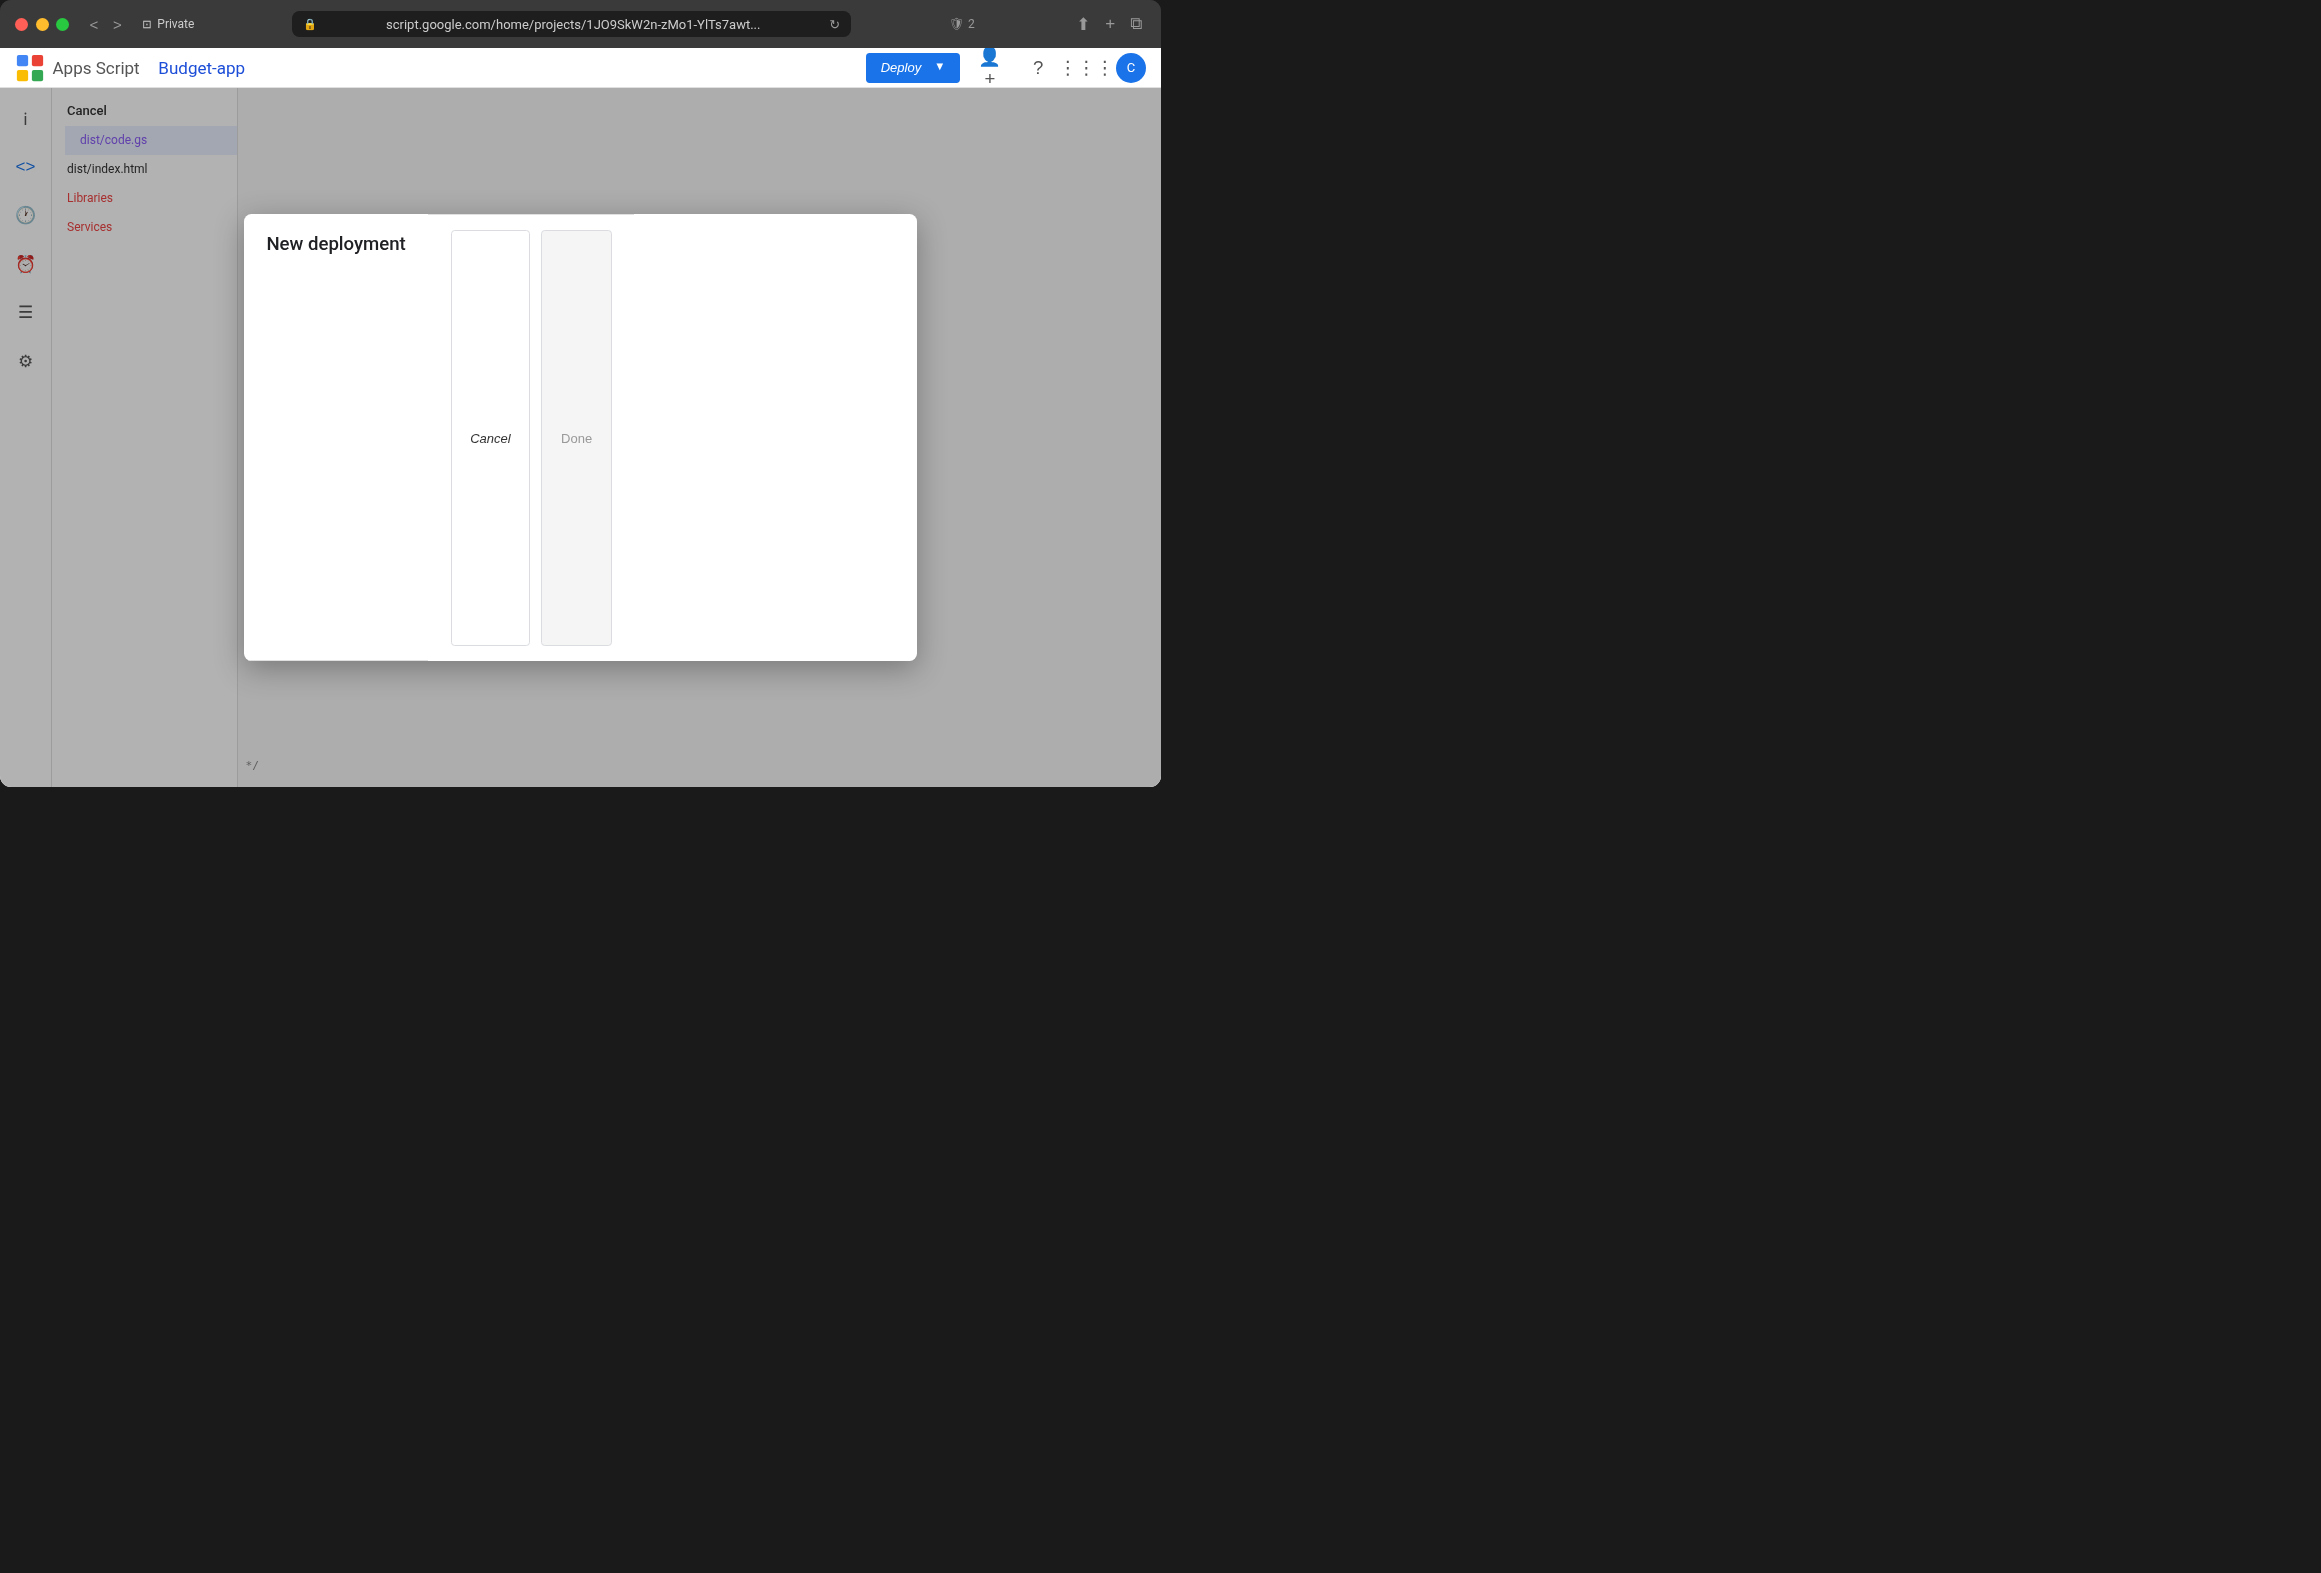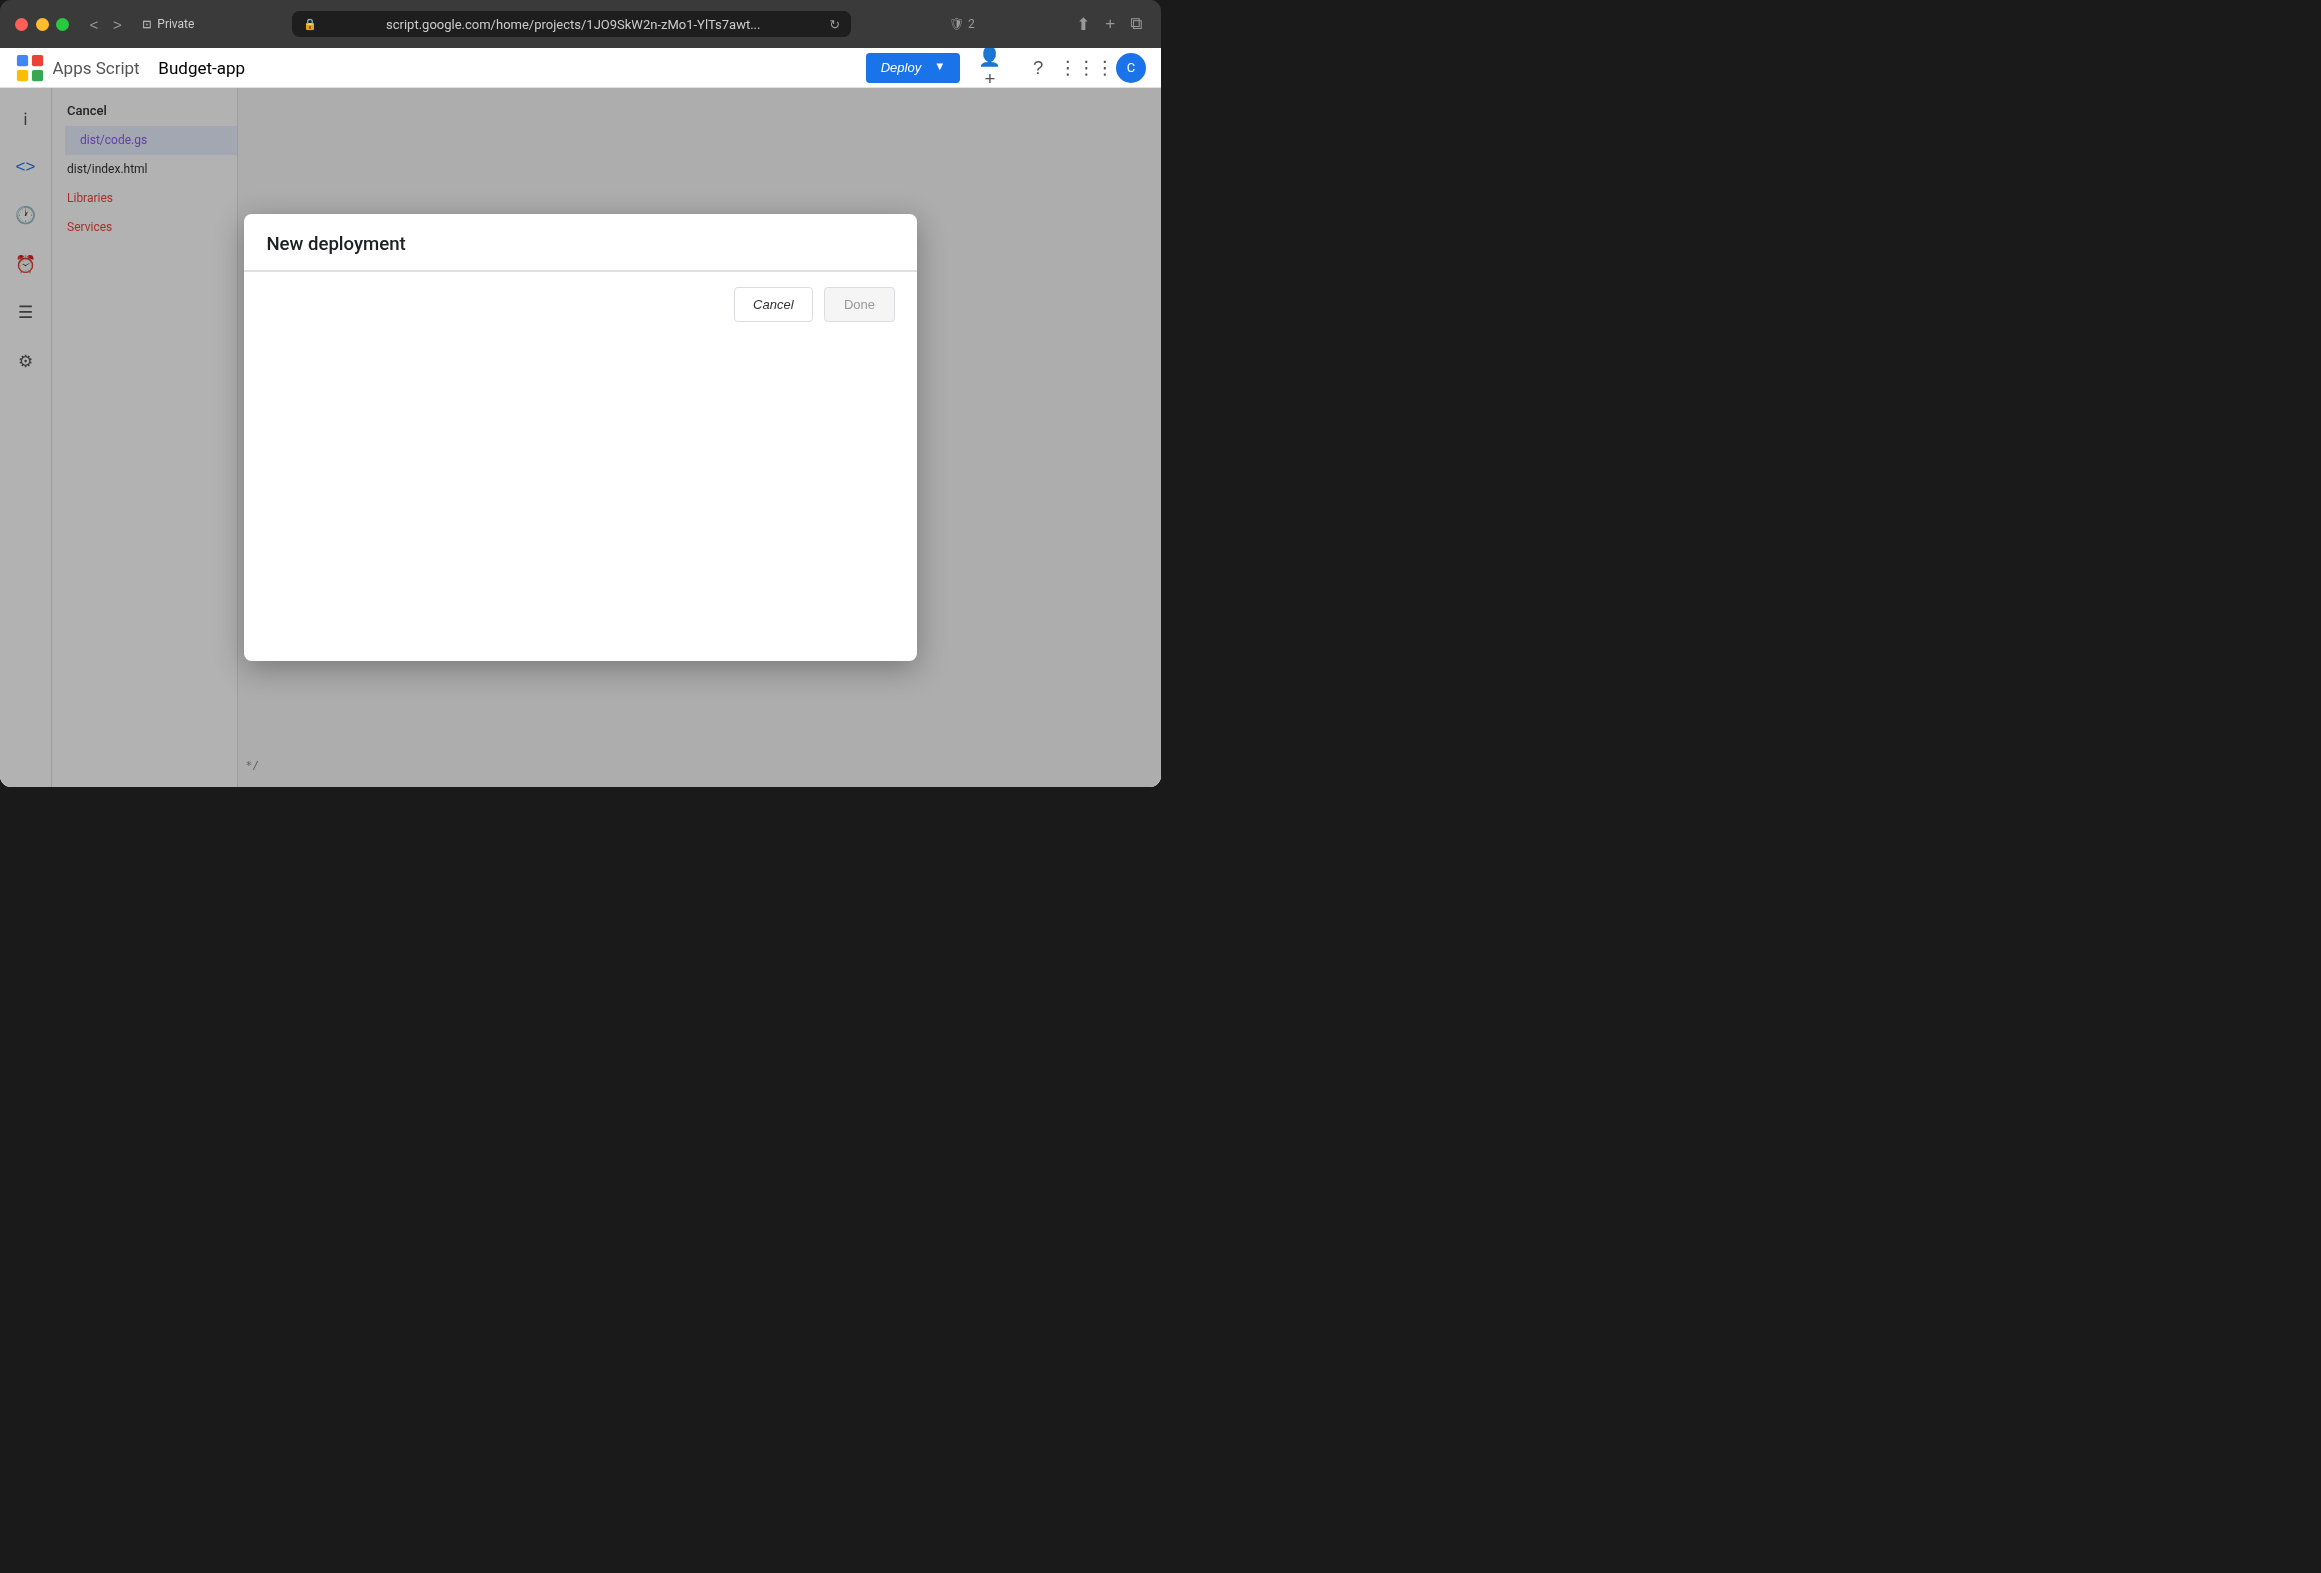--- a/index.html
+++ b/index.html
@@ -154,21 +154,21 @@
       height: 30px;
     }
 
     .app-name {
       color: #555;
       font-size: 17px;
       font-weight: 400;
     }
 
     .project-name {
-      color: #000000;
+      color: #1d4ed8;
       font-size: 17px;
       font-weight: 400;
       margin-left: 7.5px;
     }
 
     .header-spacer { flex: 1; }
 
     .deploy-btn {
       background: #1a73e8;
       color: white;
@@ -313,21 +313,21 @@
       z-index: 100;
     }
 
     
     .modal {
       background: #fff;
       border-radius: 7.5px;
       width: 673px;
       min-height: 447px;
       display: flex;
-      flex-direction: column;
+      flex-direction: row;
       box-shadow: 0 7.5px 30px rgba(0,0,0,0.3);
       overflow: hidden;
     }
 
     .modal-header {
       padding: 18.6px 22.4px 15px;
       border-bottom: 0.9px solid #e0e0e0;
     }
 
     .modal-title {

